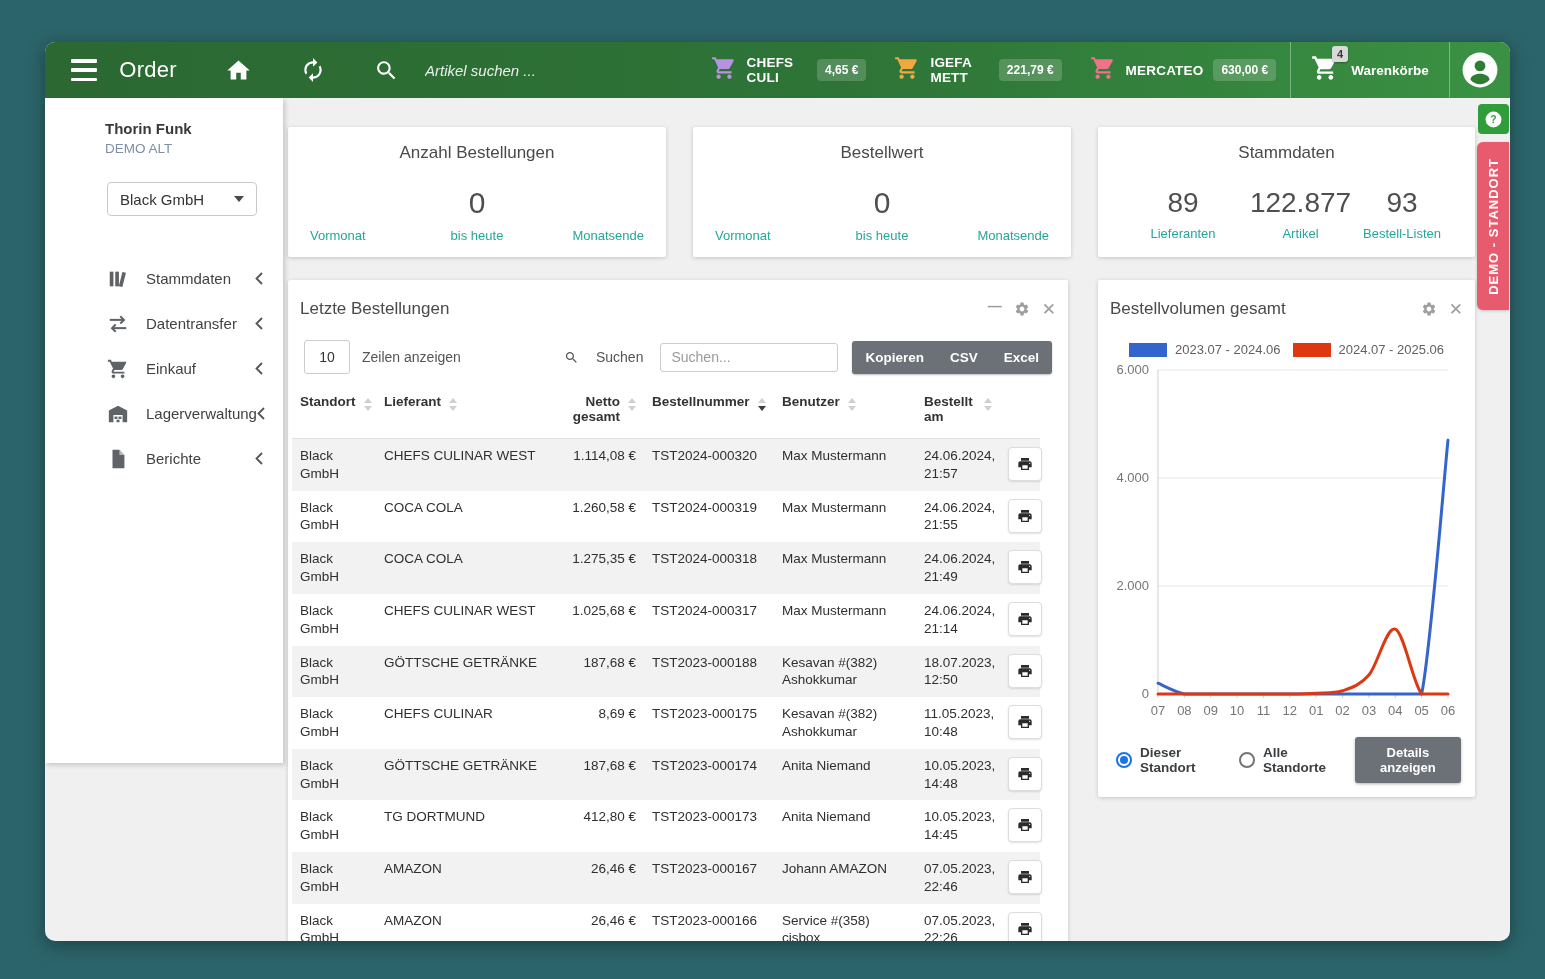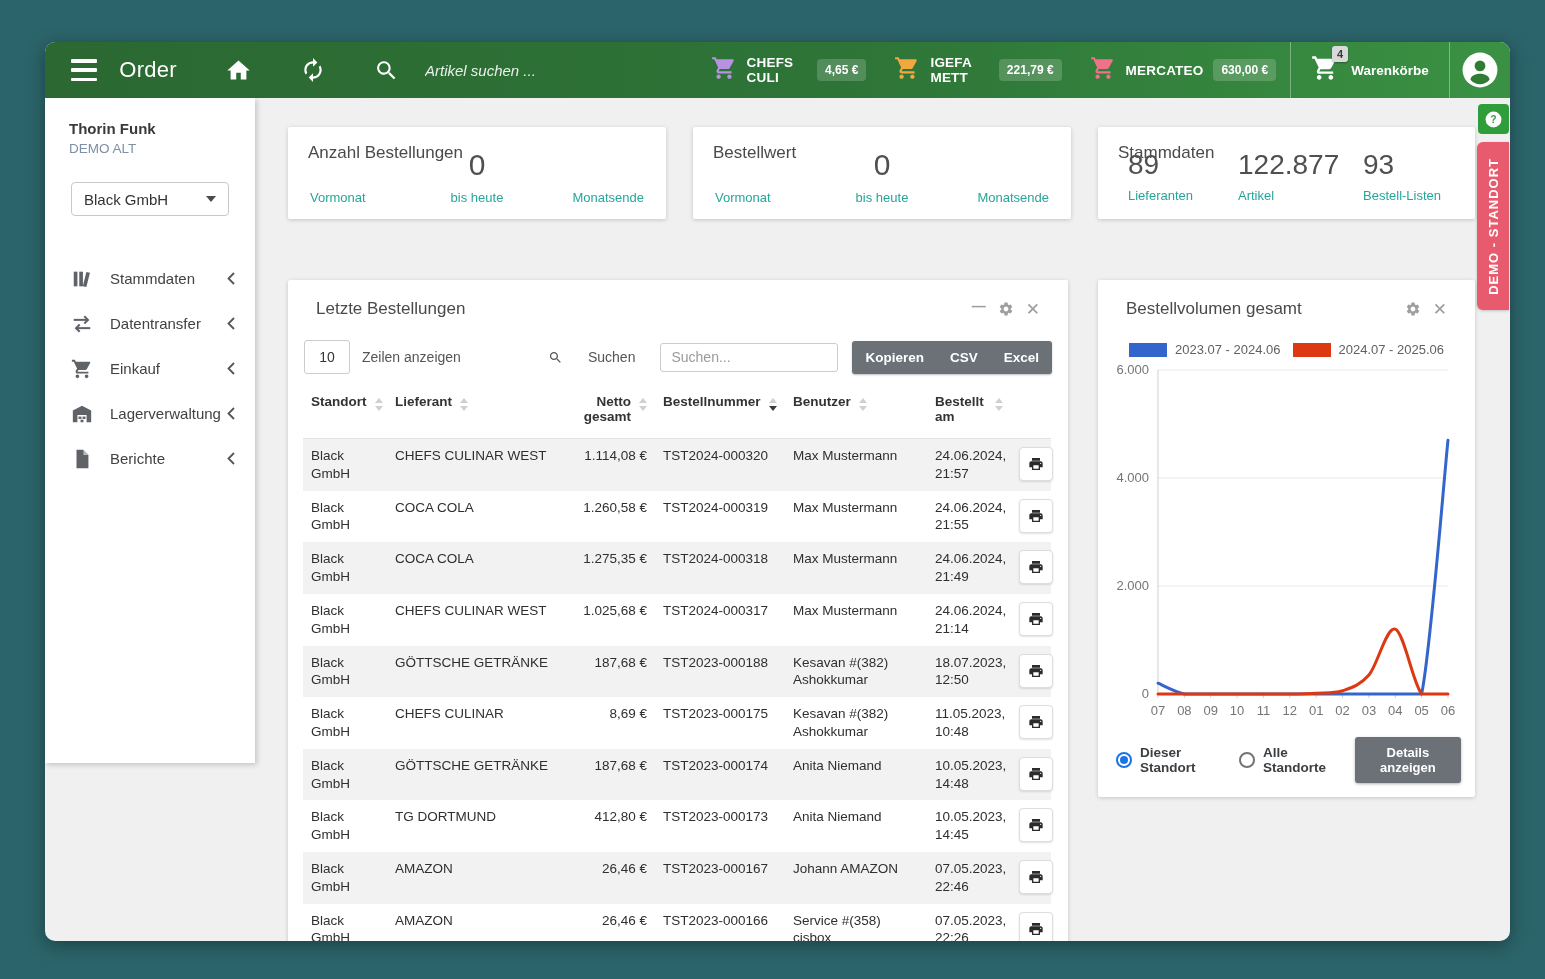--- a/index.html
+++ b/index.html
@@ -22,76 +22,76 @@
   .cart-chip { display:flex; align-items:center; gap:10px; padding:0 14px; height:100%; cursor:pointer; }
   .cart-name { color:#fff; font-size:13.5px; font-weight:bold; letter-spacing:0.2px; }
   .cart-badge { background:rgba(255,255,255,0.18); color:#fff; font-size:12px; font-weight:bold; padding:4px 8px; border-radius:4px; white-space:nowrap; }
   .baskets { display:flex; align-items:center; gap:12px; padding:0 20px; height:100%; border-left:1px solid rgba(255,255,255,0.35); cursor:pointer; }
   .baskets-label { color:#fff; font-size:13.5px; font-weight:bold; }
   .basket-icon-wrap { position:relative; }
   .basket-count { position:absolute; top:-8px; right:-9px; background:#d9d9d9; color:#3a3a3a; font-size:11px; font-weight:bold; width:16px; height:16px; border-radius:3px; display:flex; align-items:center; justify-content:center; box-shadow:0 1px 2px rgba(0,0,0,0.3); }
   .avatar-wrap { height:100%; width:70px; display:flex; align-items:center; justify-content:center; border-left:1px solid rgba(255,255,255,0.35); cursor:pointer; }
 
   
-  .sidebar { position:absolute; top:56px; left:0; width:210px; height:665px; background:#fff; box-shadow:2px 2px 5px rgba(0,0,0,0.18); z-index:4; }
+  .sidebar { position:absolute; top:56px; left:0; width:238px; height:665px; background:#fff; box-shadow:2px 2px 5px rgba(0,0,0,0.18); z-index:4;padding-left:36px; }
   .user-block { padding:22px 24px 0 24px; }
   .user-name { font-size:15px; font-weight:bold; color:#3a3a3a; }
   .user-role { font-size:13.5px; color:#7d90a5; margin-top:4px; cursor:pointer; }
   .company-select { margin:26px 26px 0 26px; height:34px; border:1px solid #c9c9c9; border-radius:4px; background:#fff; display:flex; align-items:center; padding:0 12px; cursor:pointer; }
   .company-select .sel-label { font-size:15px; color:#333; }
   .caret-down { margin-left:auto; width:0; height:0; border-left:5px solid transparent; border-right:5px solid transparent; border-top:6px solid #4a4a4a; }
   .menu { margin-top:40px; }
   .menu-item { height:45px; display:flex; align-items:center; padding:0 20px 0 26px; cursor:pointer; }
   .menu-item svg { flex:0 0 auto; }
   .menu-label { font-size:15px; color:#424242; margin-left:17px; }
   .chev { margin-left:auto; }
 
   
   .content { position:absolute; left:210px; top:56px; right:0; bottom:0; overflow:hidden; }
   .card, .panel { position:absolute; background:#fff; border-radius:2px; box-shadow:0 1px 4px rgba(0,0,0,0.18); }
-  .card { height:92px; }
+  .card { height:130px;text-align:center; }
   .card-title, .panel-title { font-size:17px; color:#4a4a4a; }
   .card-title { padding:16px 20px 0 20px; }
 
   .stat-grid { position:absolute; left:0; right:0; bottom:14px; display:grid; grid-template-columns:1fr 1fr 1fr; padding:0 22px; align-items:end; }
   .stat-cell { display:flex; flex-direction:column; }
   .stat-cell.c-left { align-items:flex-start; }
   .stat-cell.c-mid { align-items:center; }
   .stat-cell.c-right { align-items:flex-end; }
   .big-zero { font-size:30px; font-weight:300; color:#4f4f4f; margin-bottom:8px; }
   .teal-link { font-size:13px; color:#26a69a; cursor:pointer; }
 
   .md-grid { position:absolute; left:0; right:0; bottom:16px; padding:0 30px; display:flex; }
   .md-block { display:flex; flex-direction:column;margin-top:34px; }
   .md-block:nth-child(1) { width:110px; }
   .md-block:nth-child(2) { width:125px; }
   .md-value { font-size:28px; font-weight:300; color:#4f4f4f; }
   .md-label { margin-top:7px; }
 
   
-  .panel-header { height:44px; display:flex; align-items:center; padding:0 28px; }
+  .panel-header { height:44px; display:flex; align-items:center; padding:0 12px; }
   .panel-header .panel-title { margin-top:14px; }
   .panel-icons { margin-left:auto; margin-top:14px; display:flex; align-items:center; gap:12px; }
   .pi { color:#9e9e9e; font-size:17px; cursor:pointer; background:none; border:none; line-height:1; display:flex; align-items:center; }
   .pi.minim { font-weight:bold; font-size:14px; padding-bottom:6px; }
 
   
   .panel-orders { left:33px; top:182px; width:780px; height:700px; }
   .toolbar { margin:16px 16px 10px 16px; display:flex; align-items:center; }
   .rows-input { width:46px; height:34px; border:1px solid #ccc; border-radius:3px; text-align:center; font-size:14px; color:#333; outline:none; }
   .rows-label { font-size:14px; color:#555; margin-left:12px; }
   .tb-spacer { flex:1; }
-  .search-group { display:flex; align-items:center; gap:25px; }
+  .search-group { display:flex; align-items:center; gap:17px; }
   .search-caption { font-size:14px; color:#555; }
   .table-search { width:178px; height:29px; border:1px solid #ccc; border-radius:3px; padding:0 10px; font-size:14px; color:#333; outline:none; }
   .table-search::placeholder { color:#9a9a9a; }
   .btn-group { margin-left:14px; background:#6b7177; border-radius:3px; display:flex; box-shadow:0 1px 2px rgba(0,0,0,0.25); }
   .btn-group button { background:none; border:none; color:#fff; font-size:13.5px; font-weight:bold; padding:9px 13px; cursor:pointer; }
 
-  table.orders { width:748px; margin:0 15px; border-collapse:collapse; table-layout:fixed; }
+  table.orders { width:748px; margin:0 4px; border-collapse:collapse; table-layout:fixed; }
   table.orders th { text-align:left; font-size:13.5px; font-weight:bold; color:#333; padding:10px 8px 14px 8px; vertical-align:top; border-bottom:1px solid #e3e3e3; cursor:pointer; }
   table.orders td { font-size:13.5px; color:#2f2f2f; padding:8px 8px; vertical-align:top; line-height:1.32; }
   tbody tr:nth-child(odd) { background:#f2f2f2; }
   .th-inner { display:flex; align-items:flex-start; }
   .th-inner.right { justify-content:flex-end; text-align:right; }
   td.num { text-align:right; }
   .sort { display:inline-flex; flex-direction:column; gap:3px; margin-left:8px; margin-top:4px; }
   .sort i { display:block; width:0; height:0; border-left:4px solid transparent; border-right:4px solid transparent; }
   .sort .up { border-bottom:5px solid #d0d0d0; }
   .sort .down { border-top:5px solid #d0d0d0; }

